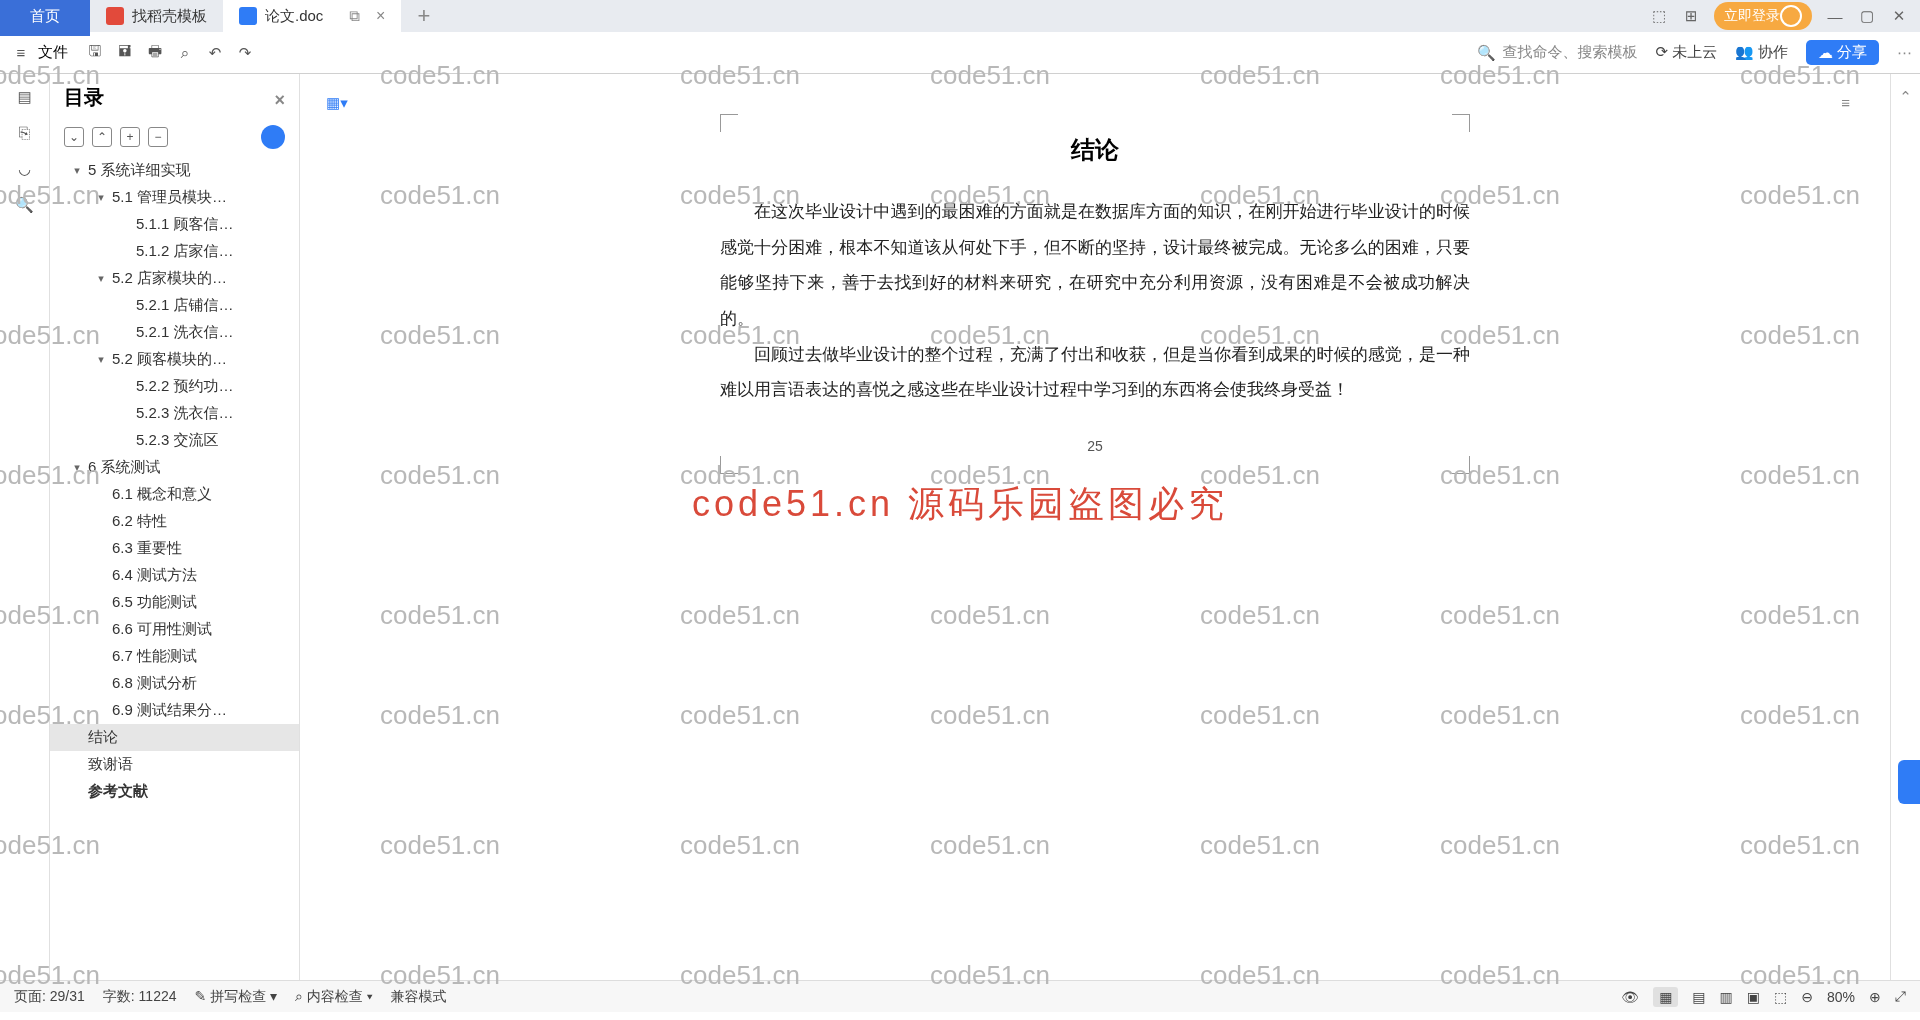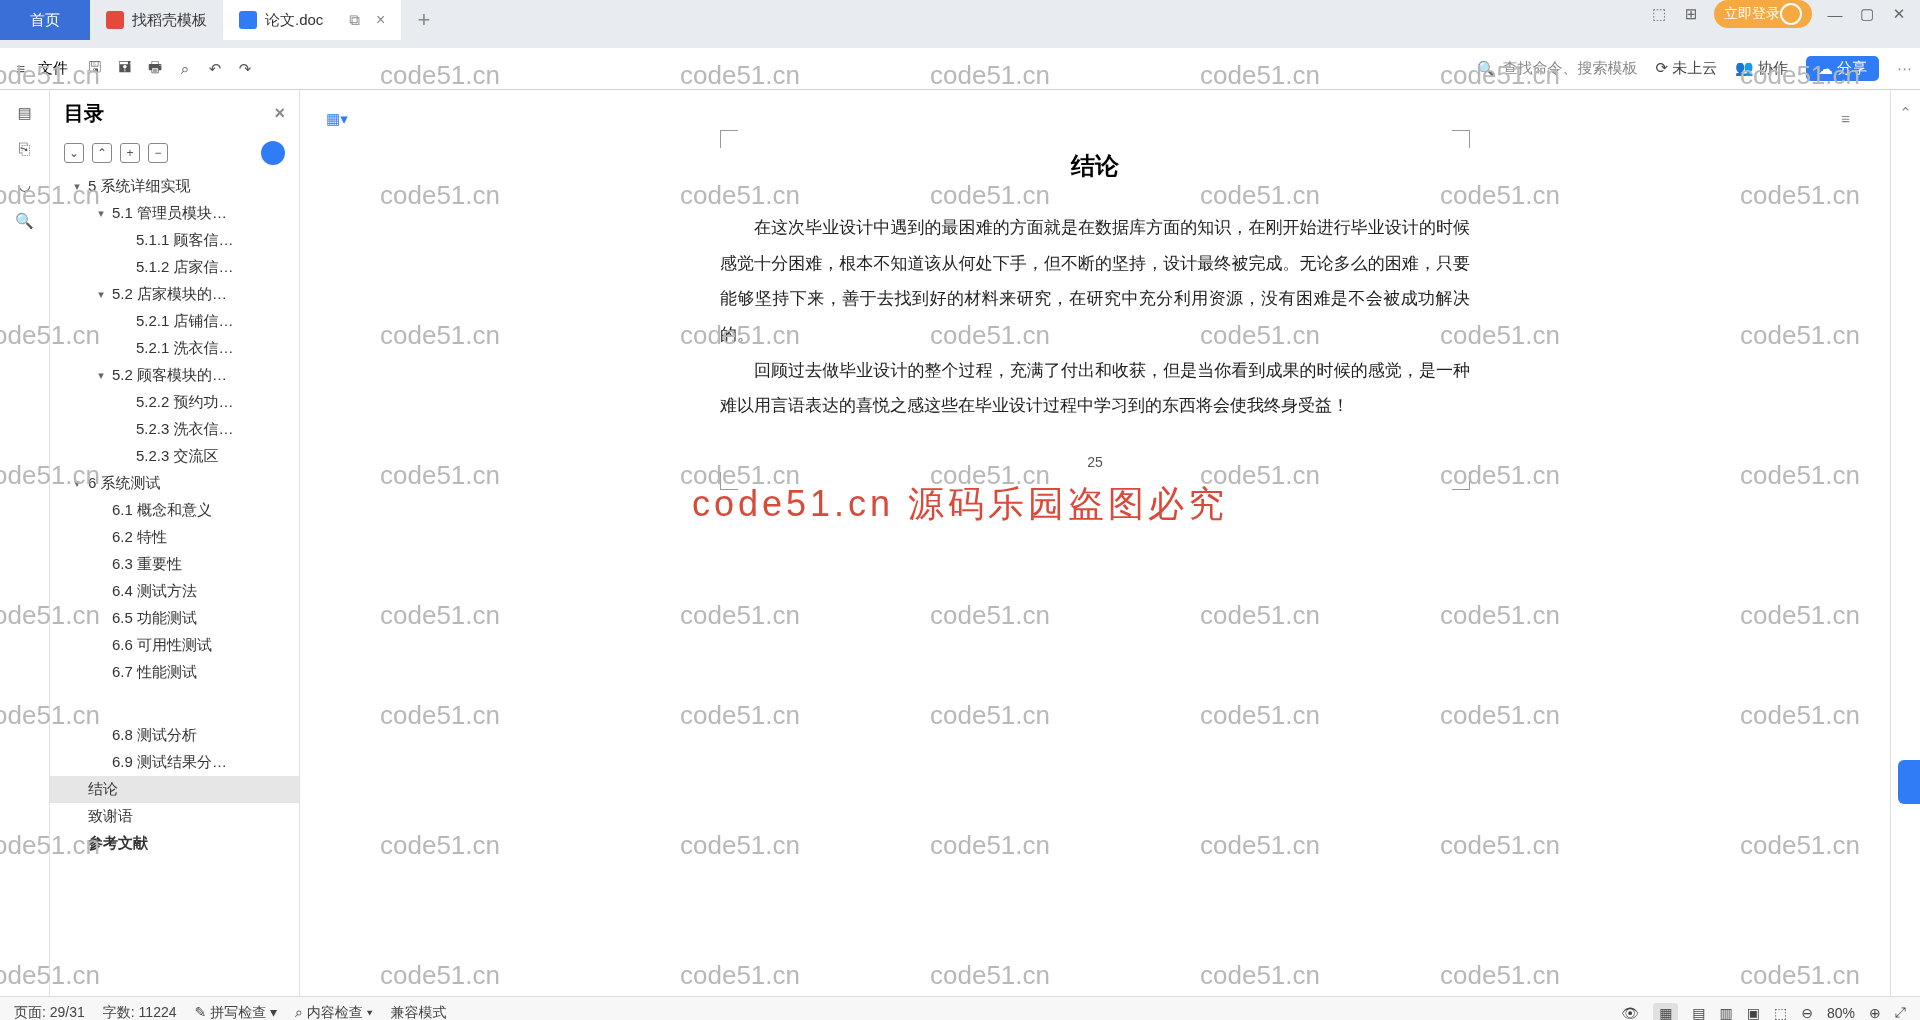--- a/index.html
+++ b/index.html
@@ -1,38 +1,38 @@
 <!DOCTYPE html>
 <html><head>
 <meta charset="utf-8">
 <style>
 *{margin:0;padding:0;box-sizing:border-box;font-family:"Microsoft YaHei",sans-serif}
 body{width:1920px;height:1020px;overflow:hidden;background:#fff;position:relative;font-size:15px}
-.tabbar{height:48px;background:#e8ebf0;display:flex;align-items:flex-start}
+.tabbar{height:32px;background:#e8ebf0;display:flex;align-items:center}
 .tab{height:40px;display:flex;align-items:center;padding:0 16px;gap:8px;font-size:15px;color:#333}
 .tab.home{background:#3a6fd8;color:#fff;width:90px;justify-content:center}
 .tab.active{background:#fff}
 .tab .ico{width:18px;height:18px;border-radius:3px}
 .tab .x{color:#888;margin-left:8px;font-size:16px}
 .win-ctrl{margin-left:auto;display:flex;align-items:center;gap:14px;padding-right:12px}
 .pill{background:#f7a941;color:#fff;border-radius:14px;padding:3px 10px;font-size:14px;display:flex;align-items:center;}
 .avatar{width:22px;height:22px;border-radius:50%;background:#f7a941;border:2px solid #fff}
 .wci{width:18px;height:18px;color:#666;display:flex;align-items:center;justify-content:center}
 .menubar{height:42px;display:flex;align-items:center;border-bottom:1px solid #d0d0d0;padding:0 8px;gap:4px}
 .mb-ico{width:26px;height:26px;display:flex;align-items:center;justify-content:center;color:#555;border-radius:3px}
 .menus{display:flex;gap:24px;margin-left:12px;font-size:15px;color:#333}
 .menus .m.active{background:#2f7cf6;color:#fff;border-radius:14px;padding:2px 14px}
 .menus .m{padding:2px 4px}
 .mb-right{margin-left:auto;display:flex;align-items:center;gap:18px;font-size:15px;color:#444}
 .search{color:#888;display:flex;align-items:center;gap:6px}
 .share-btn{background:#2f7cf6;color:#fff;border-radius:5px;padding:3px 12px;display:flex;align-items:center;gap:4px}
 .main{display:flex;height:calc(100% - 40px - 42px - 32px)}
 .leftrail{width:50px;border-right:1px solid #e0e0e0;display:flex;flex-direction:column;align-items:center;gap:18px;padding-top:14px;color:#555}
 .sidebar{width:250px;border-right:1px solid #e0e0e0;display:flex;flex-direction:column}
-.sb-head{display:flex;align-items:center;padding:10px 14px;font-size:20px;font-weight:600}
+.sb-head{display:flex;align-items:flex-end;padding:10px 14px;font-size:20px;font-weight:600}
 .sb-head .x{margin-left:auto;color:#888;font-size:18px}
 .sb-tools{display:flex;gap:8px;padding:4px 14px 8px;color:#555;align-items:center}
 .sb-tools .sq{width:20px;height:20px;border:1px solid #888;border-radius:3px;display:flex;align-items:center;justify-content:center;font-size:12px}
 .sb-tools .bubble{margin-left:auto;width:24px;height:24px;border-radius:50%;background:#2f7cf6}
 .toc{flex:1;overflow:auto;font-size:15px;color:#333}
 .toc .row{padding:4px 8px 4px 0;display:flex;align-items:center;gap:4px;white-space:nowrap;overflow:hidden;text-overflow:ellipsis}
 .toc .row.sel{background:#e6e6e6}
 .toc .chev{width:14px;display:inline-flex;justify-content:center;color:#666;font-size:11px}
 .doc{flex:1;background:#fff;position:relative;overflow:hidden}
 .page{position:absolute;left:50%;transform:translateX(-50%);top:0;width:870px;background:#fff;padding:60px 60px 40px}
@@ -185,21 +185,21 @@
           <span>6.5 功能测试</span>
         </div>
         <div class="row" style="padding-left: 44px;">
           <span class="chev"></span>
           <span>6.6 可用性测试</span>
         </div>
         <div class="row" style="padding-left: 44px;">
           <span class="chev"></span>
           <span>6.7 性能测试</span>
         </div>
-        <div class="row" style="padding-left: 44px; margin-top: 36px;">
+        <div class="row" style="padding-left: 44px;">
           <span class="chev"></span>
           <span>6.8 测试分析</span>
         </div>
         <div class="row" style="padding-left: 44px;">
           <span class="chev"></span>
           <span>6.9 测试结果分…</span>
         </div>
         <div class="row sel" style="padding-left: 20px;">
           <span class="chev"></span>
           <span>结论</span>

